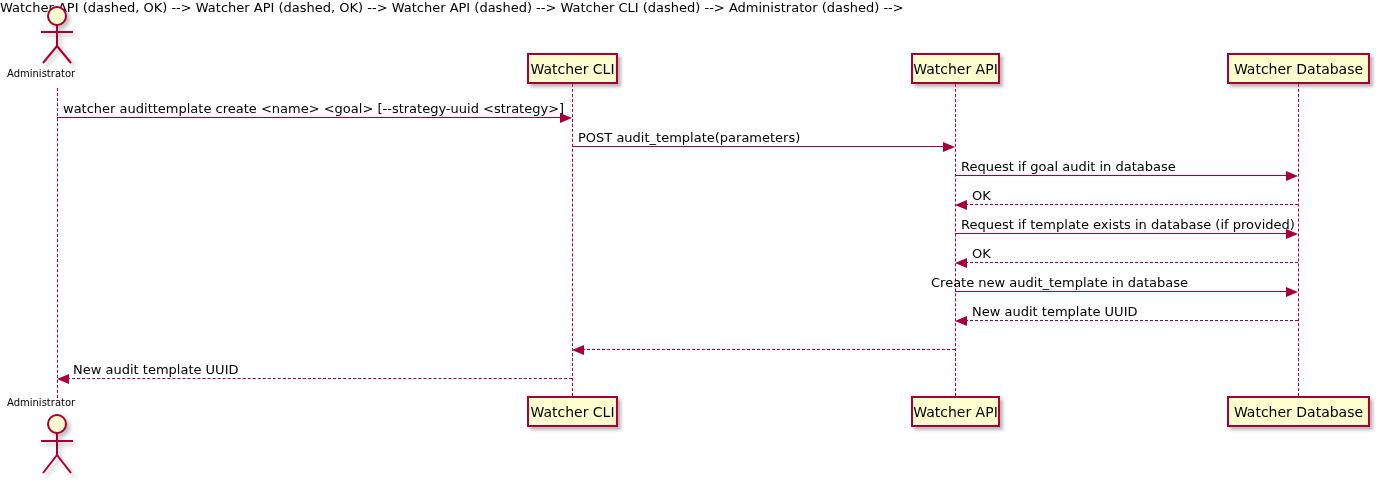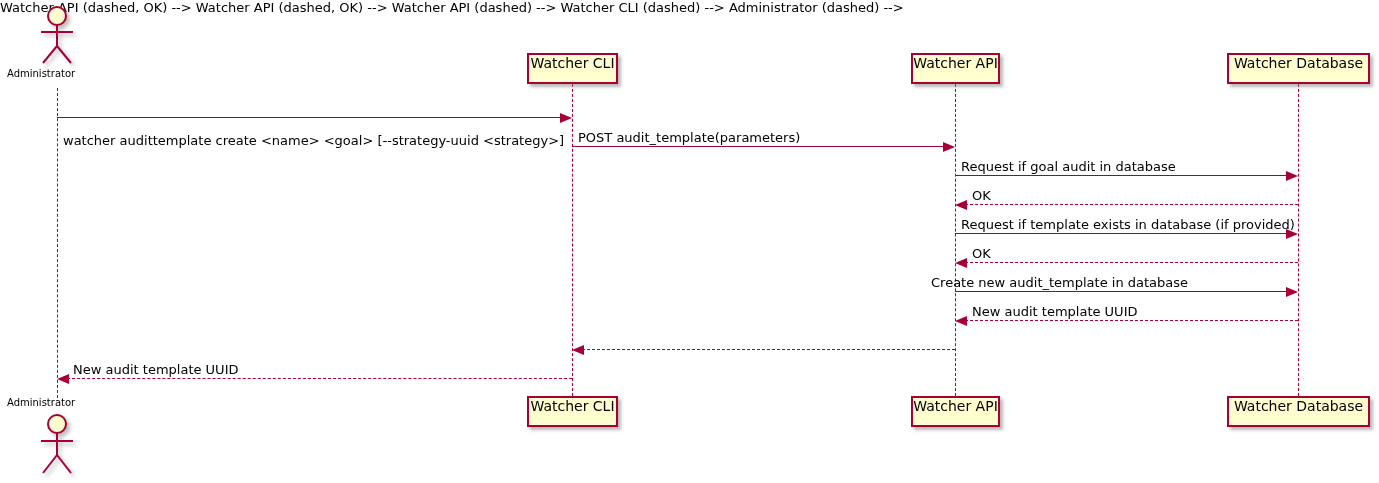--- a/index.html
+++ b/index.html
@@ -18,21 +18,21 @@
     width: 0;
     border-left: 1px dashed #A80036;
   }
   .participant-box {
     position: absolute;
     height: 31px;
     background: #FEFECE;
     border: 2px solid #A80036;
     box-shadow: 3px 3px 3px rgba(130,130,130,0.55);
     display: flex;
-    align-items: flex-start;
+    align-items: center;
     justify-content: center;
     font-size: 14px;
     white-space: nowrap;
   }
   .actor-label {
     position: absolute;
     font-size: 10px;
     white-space: nowrap;
   }
   .actor-figure { position: absolute; filter: drop-shadow(3px 3px 2px rgba(130,130,130,0.55)); }
@@ -86,21 +86,21 @@
     <span>Watcher CLI</span>
   </div>
   <div class="participant-box" style="left:911px; top:53px; width:89px;">
     <span>Watcher API</span>
   </div>
   <div class="participant-box" style="left:1227px; top:53px; width:143px;">
     <span>Watcher Database</span>
   </div>
 
   
-  <div class="msg-label" style="left:63px; top:101px;margin-top:32px;">watcher audittemplate create &lt;name&gt; &lt;goal&gt; [--strategy-uuid &lt;strategy&gt;]</div>
+  <div class="msg-label" style="left:63px; top:101px;">watcher audittemplate create &lt;name&gt; &lt;goal&gt; [--strategy-uuid &lt;strategy&gt;]</div>
   <div class="msg-line solid" style="left:57px; top:117px; width:505px;"></div>
   <div class="arrowhead right" style="left:560px; top:113px;"></div>
 
   
   <div class="msg-label" style="left:578px; top:130px;">POST audit_template(parameters)</div>
   <div class="msg-line solid" style="left:572px; top:146px; width:373px;"></div>
   <div class="arrowhead right" style="left:943px; top:142px;"></div>
 
   
   <div class="msg-label" style="left:961px; top:159px;">Request if goal audit in database</div>

